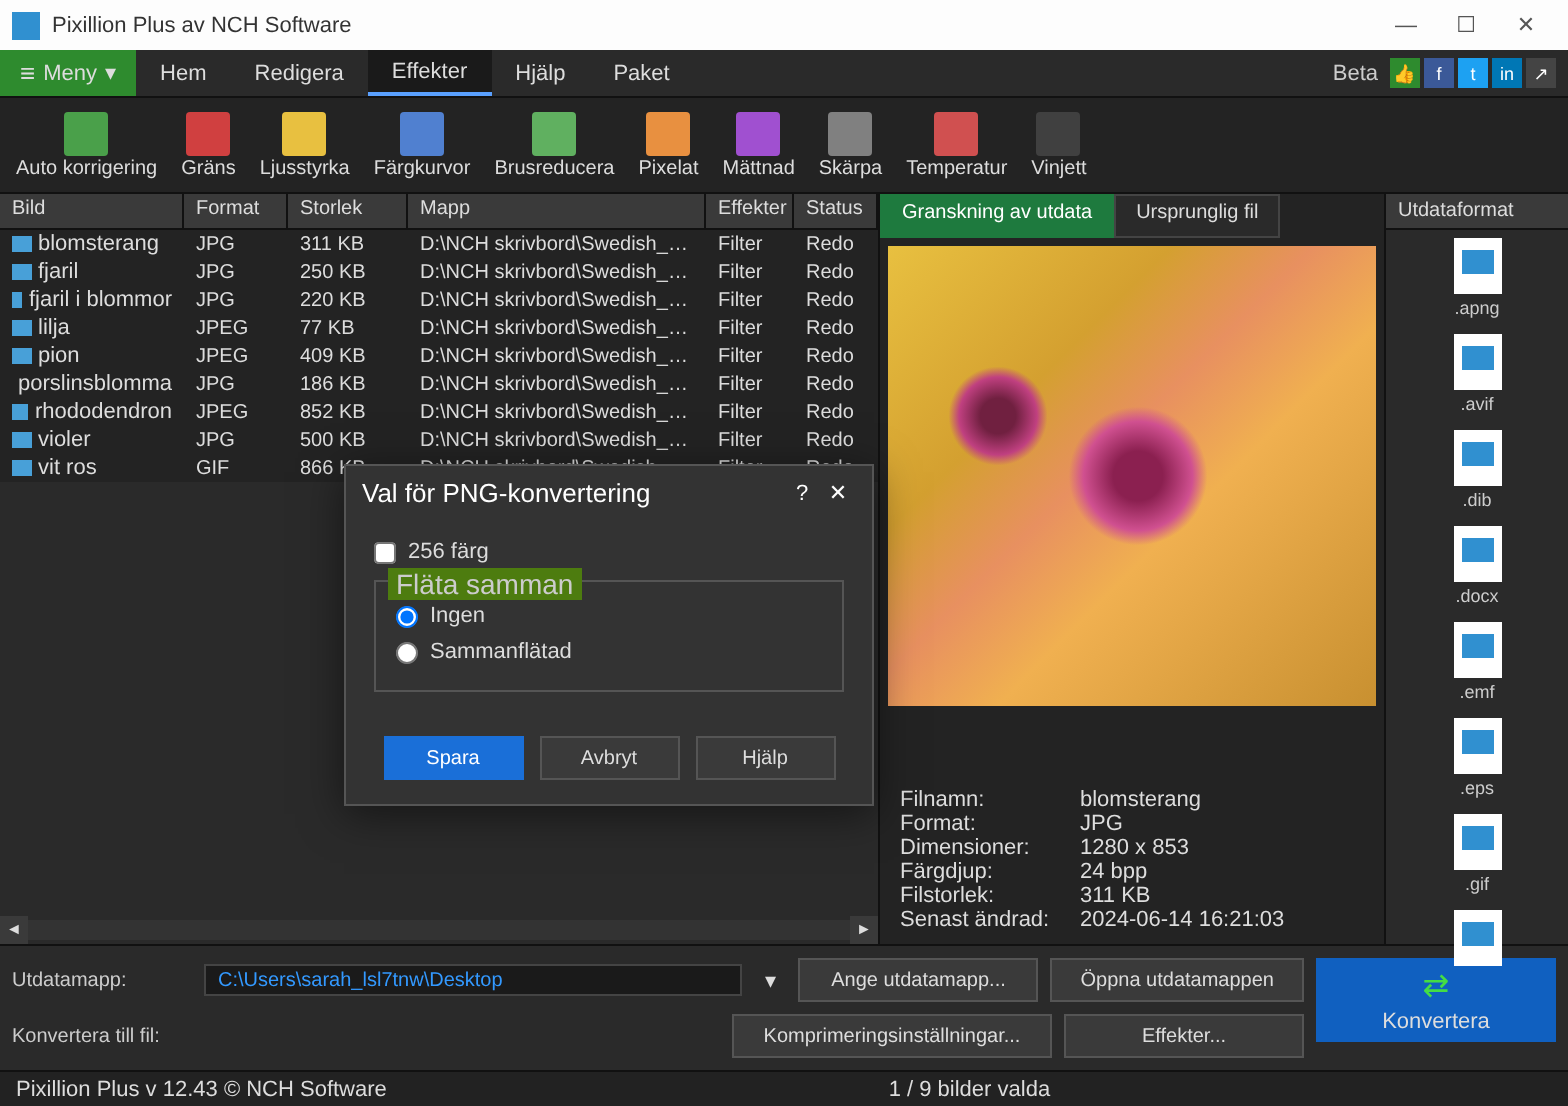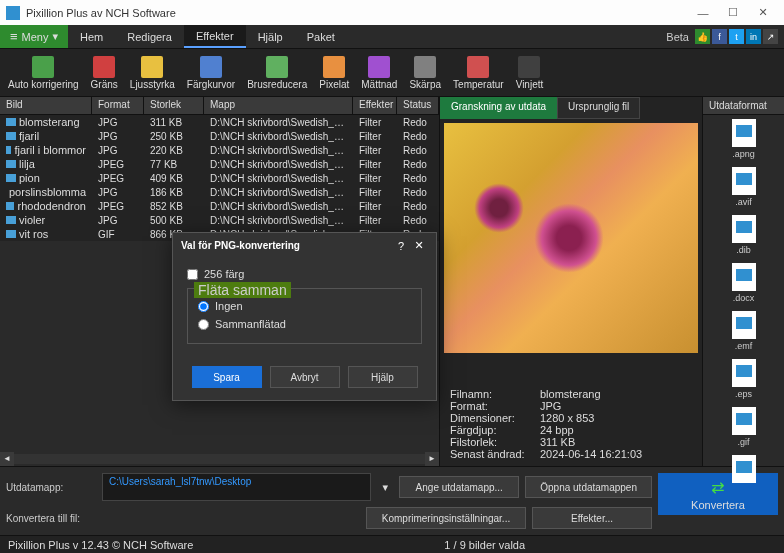--- a/index.html
+++ b/index.html
@@ -37,39 +37,39 @@
 .previewpanel{flex:1;display:flex;flex-direction:column;background:#232323}
 .ptabs{display:flex;height:22px}
 .ptab{padding:3px 10px;font-size:10px;background:#2a2a2a;border:1px solid #444}
 .ptab.active{background:#1e7a3e;color:#fff;border-color:#1e7a3e}
 .pimg{margin:4px;height:230px;background:linear-gradient(135deg,#e8c040 0%,#d4a030 30%,#e89060 45%,#f0b050 60%,#c89030 100%);position:relative;overflow:hidden}
 .flower1{position:absolute;width:70px;height:70px;background:radial-gradient(circle,#8b2050 25%,#d05090 55%,transparent 70%);border-radius:50%;top:80px;left:90px}
 .flower2{position:absolute;width:50px;height:50px;background:radial-gradient(circle,#702040 25%,#c04080 55%,transparent 70%);border-radius:50%;top:60px;left:30px}
 .pmeta{padding:6px 10px;font-size:10px;color:#ccc}
 .pmeta div{display:flex}
 .pmeta .k{width:90px}
-.sidepanel{width:82px;background:#2a2a2a;border-left:1px solid #111;display:flex;flex-direction:column}
+.sidepanel{width:92px;background:#2a2a2a;border-left:1px solid #111;display:flex;flex-direction:column}
 .sideh{background:#3a3a3a;padding:3px 6px;font-size:10px;border-bottom:1px solid #111}
 .fmtitem{display:flex;flex-direction:column;align-items:center;padding:4px 0}
 .fmticon{width:24px;height:28px;background:#fff;position:relative}
 .fmticon::before{content:"";position:absolute;top:6px;left:4px;right:4px;height:12px;background:#3090d0}
 .fmtlabel{font-size:9px;color:#ccc;margin-top:2px}
 .bottombar{background:#2a2a2a;border-top:1px solid #111;padding:6px;display:flex;flex-direction:column;gap:6px}
 .brow{display:flex;align-items:center;gap:6px}
 .blabel{width:90px;font-size:10px;color:#ccc}
-.binput{flex:1;max-width:330px;height:28px;background:#1a1a1a;border:1px solid #444;padding:2px 6px;font-size:10px;color:#39f}
+.binput{flex:1;max-width:330px;height:16px;background:#1a1a1a;border:1px solid #444;padding:2px 6px;font-size:10px;color:#39f}
 .bbtn{height:22px;padding:0 14px;background:#3a3a3a;border:1px solid #555;font-size:10px;color:#ddd;display:flex;align-items:center;min-width:120px;justify-content:center}
 .konvert{background:#1060c0;border-color:#1060c0;height:42px;width:90px;flex-direction:column;gap:2px}
 .konvert .kic{font-size:16px;color:#4d4}
 .statusbar{height:18px;background:#222;border-top:1px solid #111;display:flex;align-items:center;padding:0 8px;font-size:10px;color:#aaa}
 .statusbar .sp{flex:1}
 
 .dialog{position:absolute;left:172px;top:232px;width:265px;background:#333;border:1px solid #555;box-shadow:0 4px 20px rgba(0,0,0,.5);z-index:100}
 .dtitle{display:flex;align-items:center;padding:6px 8px;background:#333}
-.dtitle .dt{flex:1;font-size:10px;font-weight:700;color:#fff}
+.dtitle .dt{flex:1;font-size:13px;font-weight:400;color:#fff}
 .dtitle .dx{width:18px;text-align:center;color:#fff}
 .dbody{padding:10px 14px}
 .dchk{display:flex;align-items:center;gap:6px;margin-bottom:8px}
 .dchk input{width:11px;height:11px}
 .dgroup{border:1px solid #555;padding:8px 10px 10px;position:relative;margin-top:4px}
 .dgroup .dgt{position:absolute;top:-7px;left:6px;background:#4d7c0f;padding:0 4px;font-size:14px;color:#ccc}
 .drad{display:flex;align-items:center;gap:6px;padding:3px 0}
 .drad input{width:11px;height:11px}
 .dbtns{display:flex;gap:8px;justify-content:center;padding:12px 10px}
 .dbtn{width:70px;height:22px;background:#3a3a3a;border:1px solid #555;font-size:10px;color:#ddd;display:flex;align-items:center;justify-content:center}

